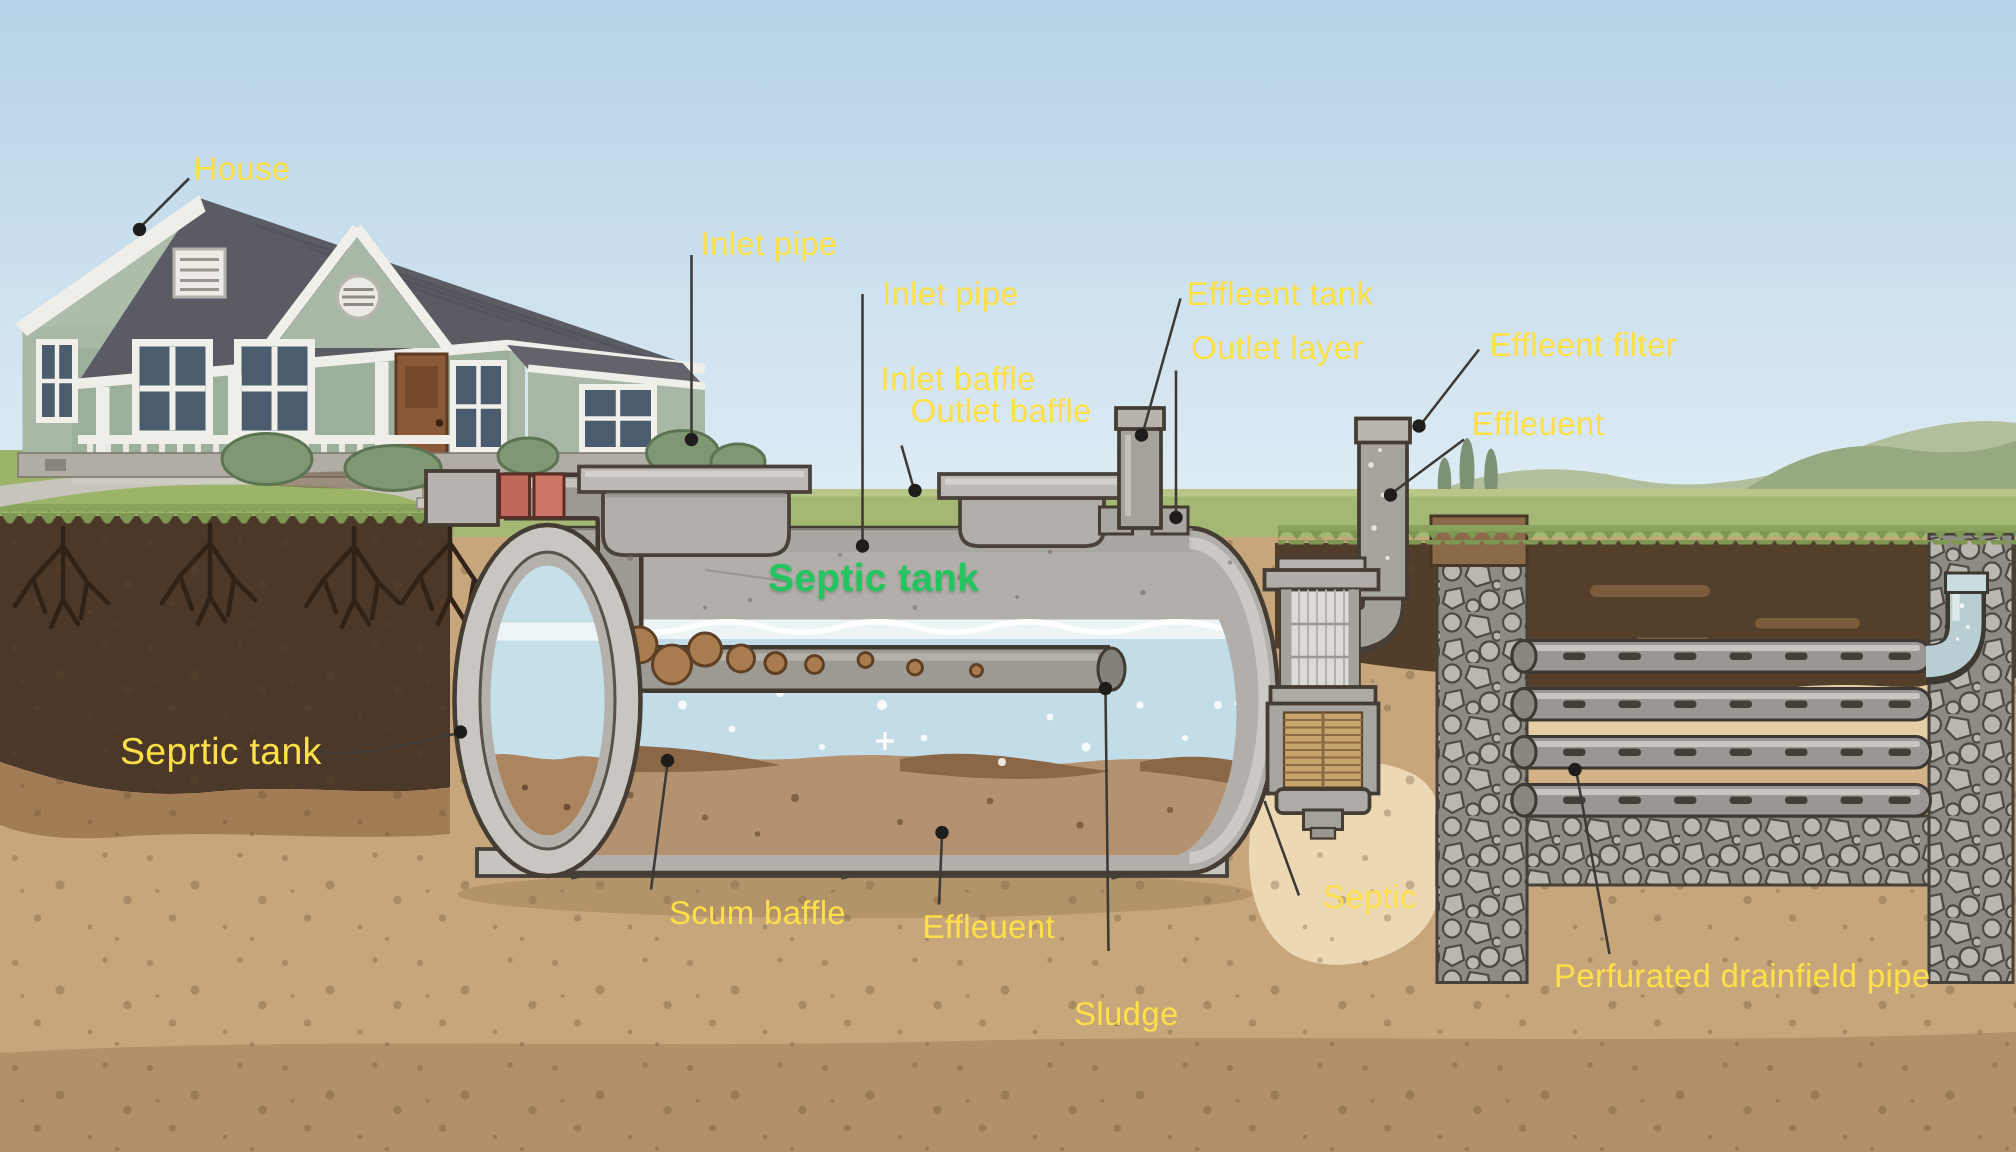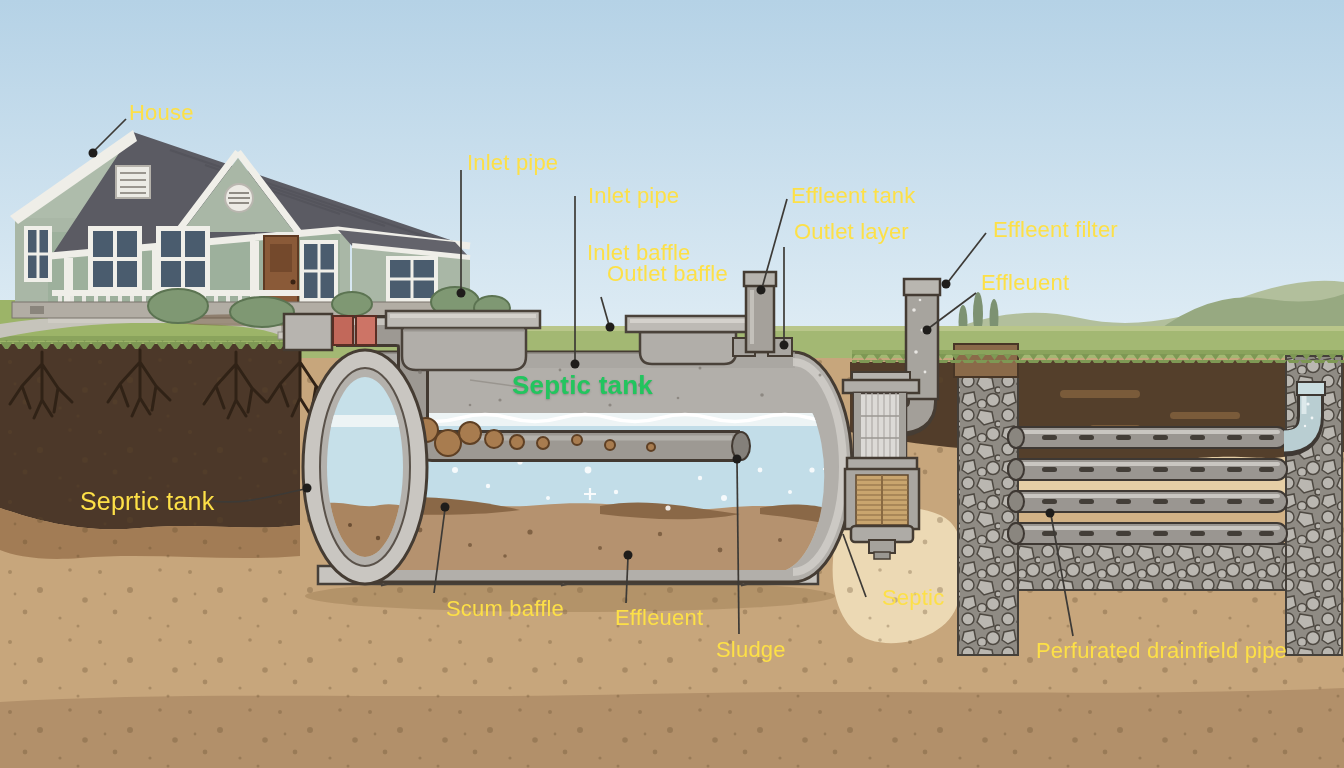--- a/index.html
+++ b/index.html
@@ -522,18 +522,18 @@
   <div class="lbl" style="left:587px;top:241px">Inlet baffle</div>
   <div class="lbl" style="left:607px;top:262px">Outlet baffle</div>
   <div class="lbl" style="left:791px;top:184px">Effleent tank</div>
   <div class="lbl" style="left:794px;top:220px">Outlet layer</div>
   <div class="lbl" style="left:993px;top:218px">Effleent filter</div>
   <div class="lbl" style="left:981px;top:271px">Effleuent</div>
   <div class="lbl on-tank" style="left:512px;top:371px">Septic tank</div>
   <div class="lbl big" style="left:80px;top:488px">Seprtic tank</div>
   <div class="lbl" style="left:446px;top:597px">Scum baffle</div>
   <div class="lbl" style="left:615px;top:606px">Effleuent</div>
-  <div class="lbl" style="left:716px;top:638px">Sludge</div>
+  <div class="lbl" style="left:716px;top:664px">Sludge</div>
   <div class="lbl" style="left:882px;top:586px">Septic</div>
   <div class="lbl" style="left:1036px;top:639px">Perfurated drainfield pipe</div>
 </div>
 
 </div>
 
 </body></html>

